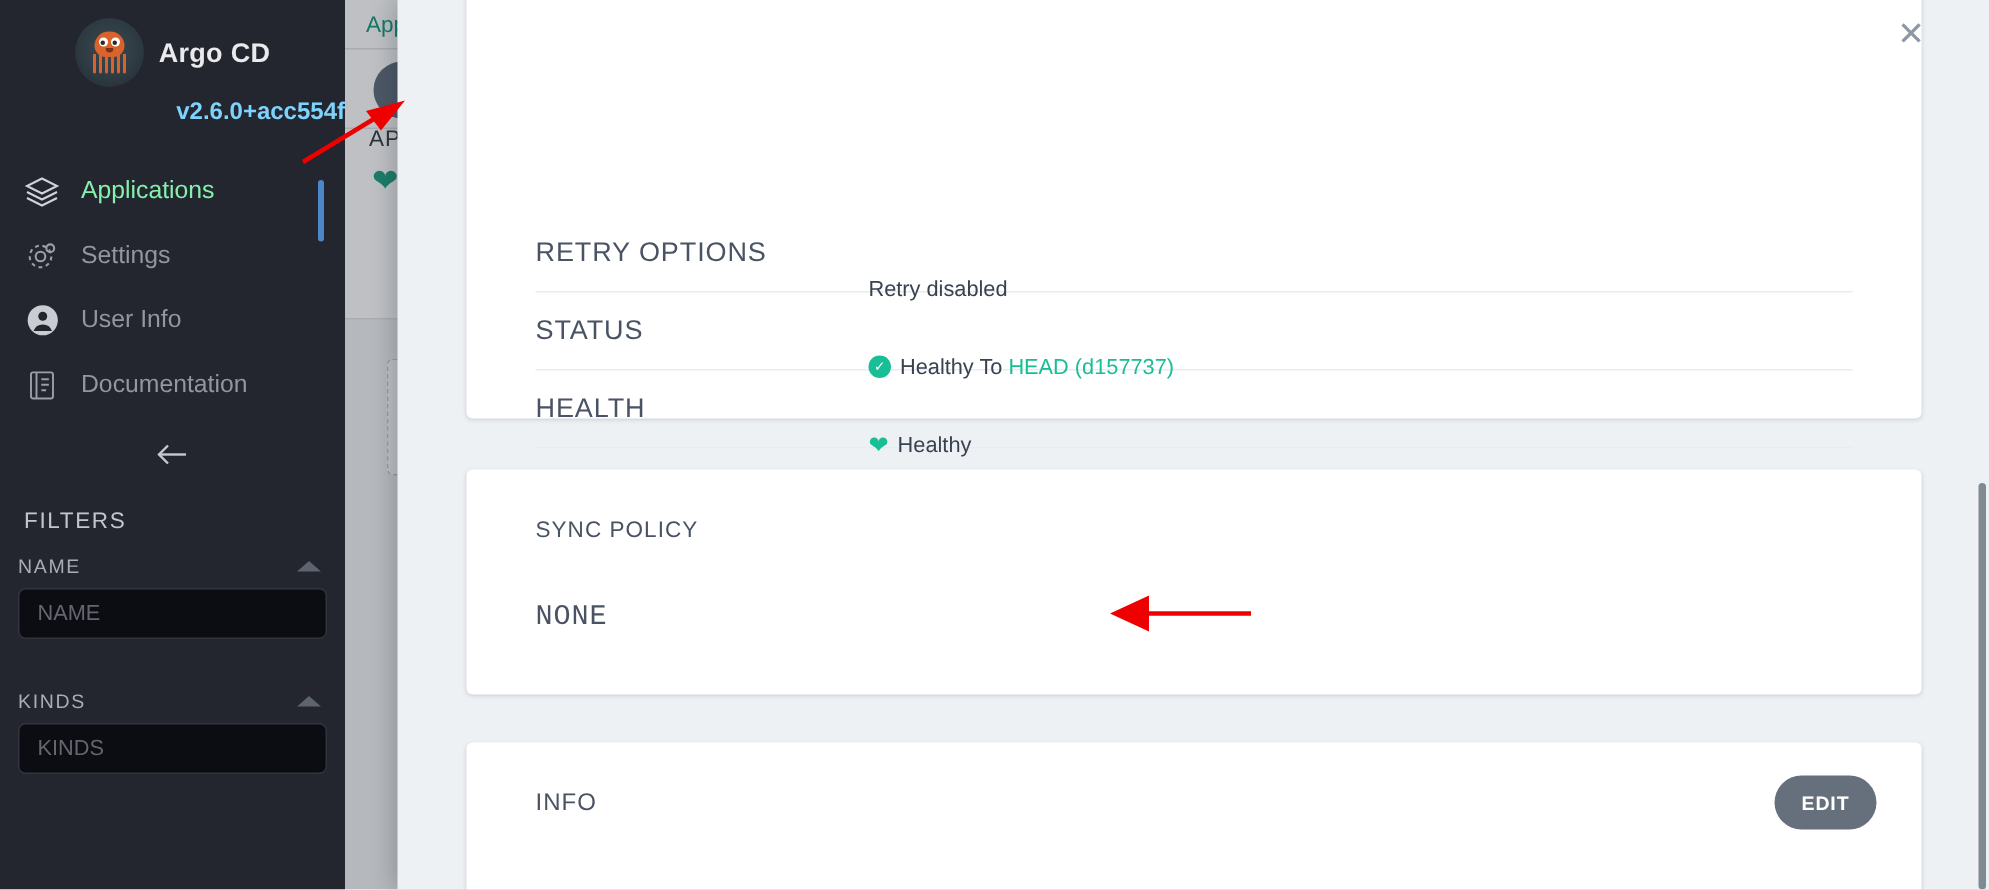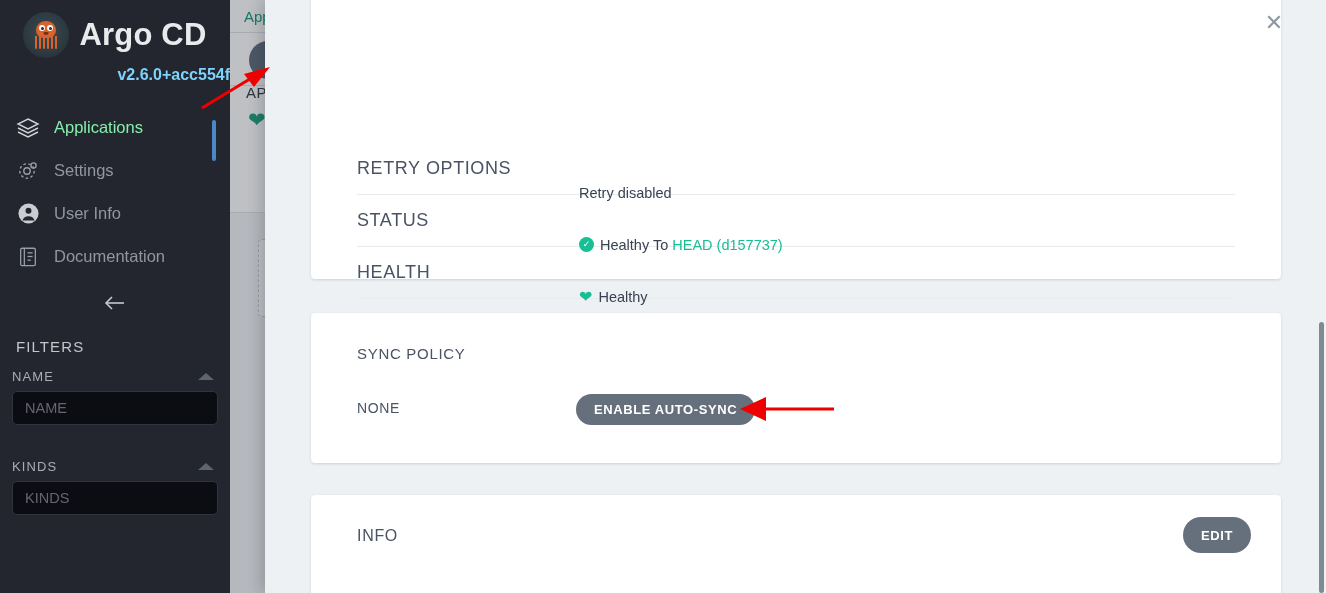--- a/index.html
+++ b/index.html
@@ -81,21 +81,21 @@
   }
   #logo-mark .octo-legs span {
     position: absolute;
     top: 0;
     width: 2px; height: 13px;
     background: #d9632a;
     border-radius: 0 0 2px 2px;
   }
   #brand-text {
     color: #e9eaec;
-    font-size: 31px;
+    font-size: 18px;
     font-weight: bold;
     letter-spacing: 0.2px;
   }
   #version {
     color: #7dd3fc;
     font-size: 16px;
     text-align: right;
     margin-top: 8px;
     font-weight: bold;
   }
@@ -323,22 +323,23 @@
     position: absolute;
     left: 46px; top: 32px;
     color: #495364;
     font-size: 15px;
     letter-spacing: 0.7px;
   }
   #sync-none {
     position: absolute;
     left: 46px; top: 87px;
     color: #495364;
-    font-size: 14px;
+    font-size: 19px;
     letter-spacing: 0.6px;
+    font-family: Liberation Mono, monospace;
   }
   .pill-btn {
     background: #66707d;
     color: #ffffff;
     border: none;
     border-radius: 17px;
     height: 31px;
     padding: 0 18px;
     font-size: 13px;
     font-weight: bold;
@@ -561,21 +562,20 @@
       <div class="detail-label">IMAGES</div>
       <div class="detail-value">
         <span class="image-chip">nginx:latest</span>
       </div>
     </div>
   </div>
 
   <div class="card" id="card-sync">
     <div id="sync-title">SYNC POLICY</div>
     <div id="sync-none">NONE</div>
-    <button class="pill-btn" id="enable-autosync-btn">ENABLE AUTO-SYNC</button>
   </div>
 
   <div class="card" id="card-info">
     <div id="info-title">INFO</div>
     <button class="pill-btn" id="edit-btn">EDIT</button>
   </div>
 
   <div id="scrollbar-track"></div>
   <div id="scrollbar-thumb"></div>
 </div>

